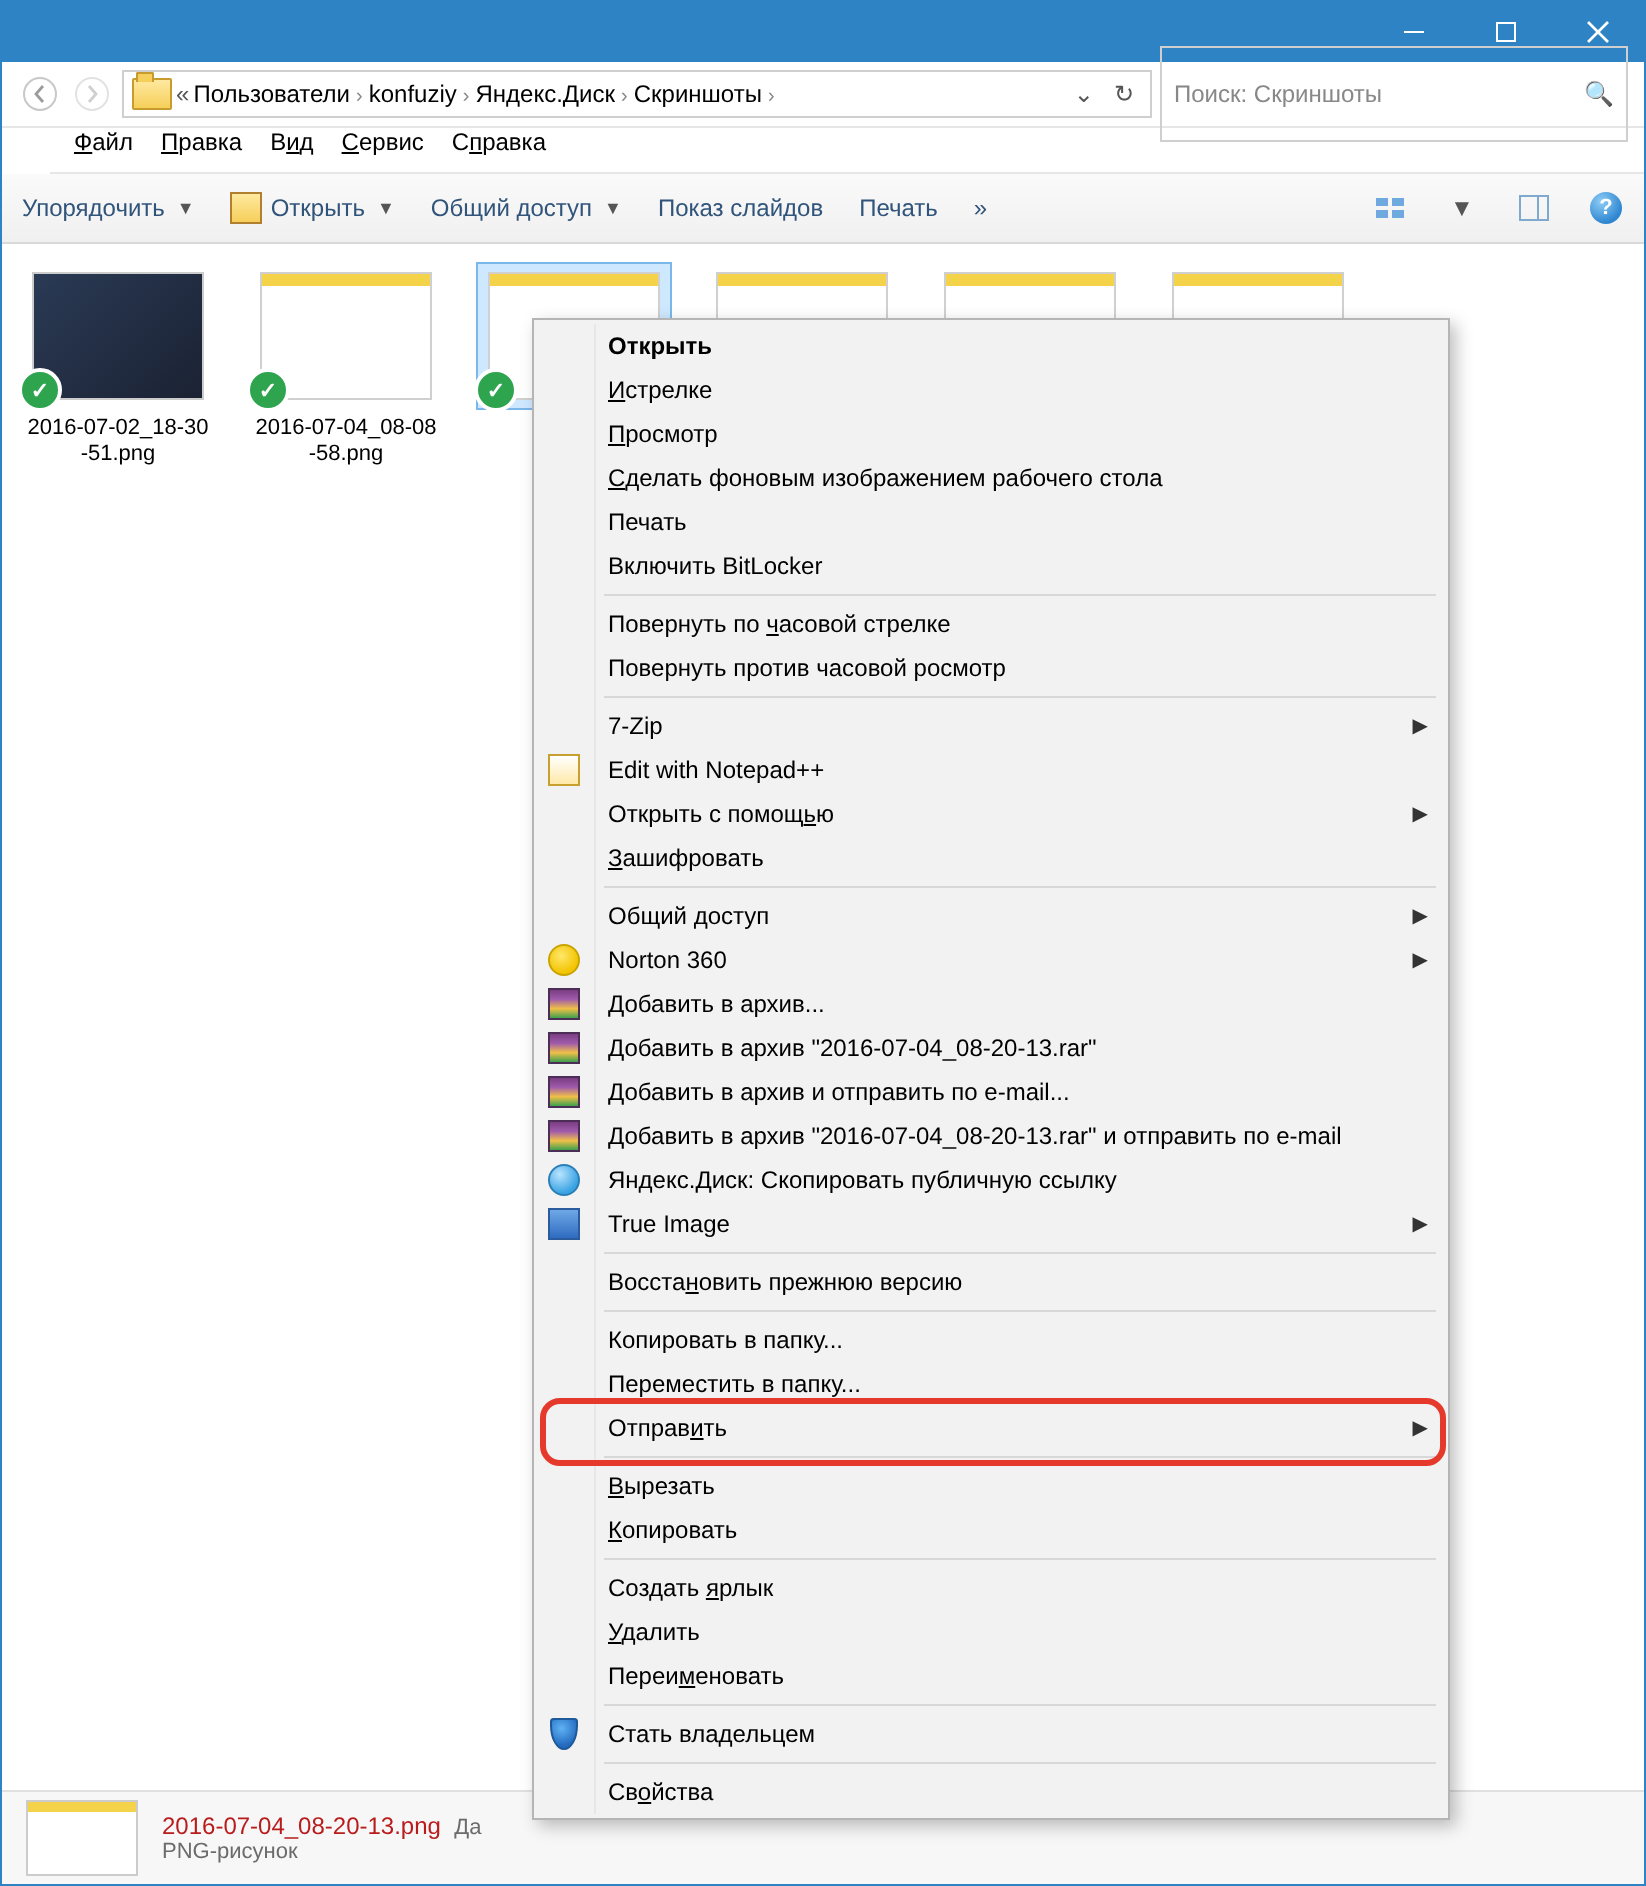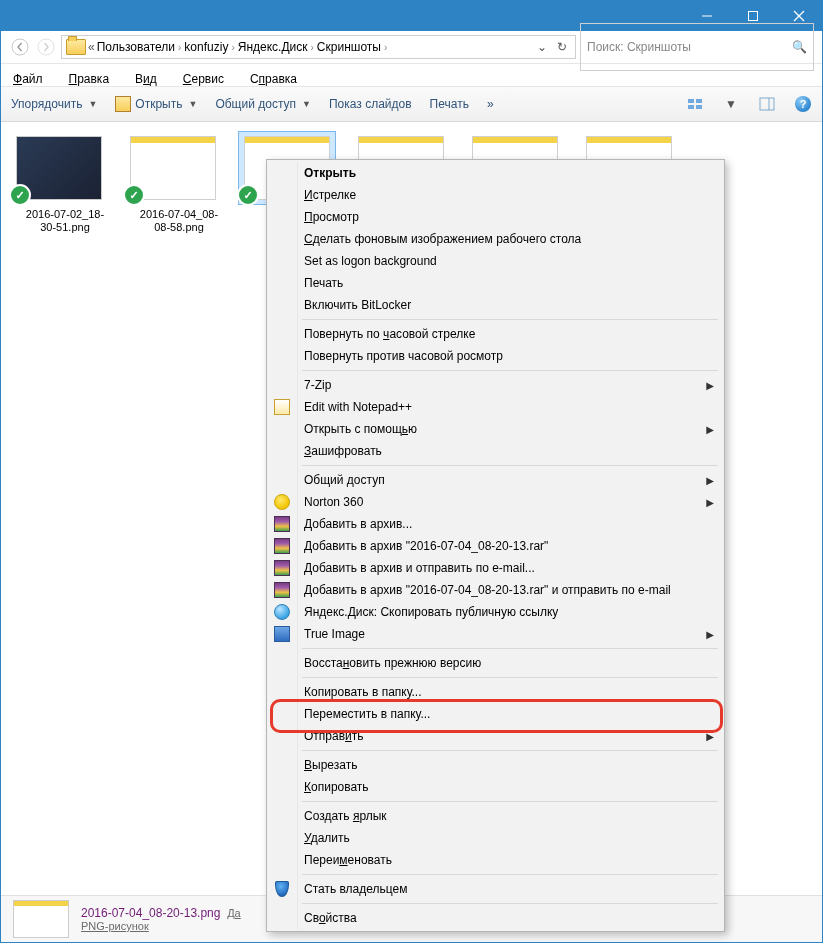--- a/index.html
+++ b/index.html
@@ -58,24 +58,25 @@
     width: 220px; height:22px;
     border: 1px solid #cfcfcf;
     display:flex; align-items:center; padding:12px 6px;
     color:#888;
     justify-content: space-between;
   }
   .search-box .sicon { color:#5b8fc6; }
   
   .menubar {
     height: 22px;
-    display:flex; align-items:flex-end;
-    gap: 26px; padding: 0 12px;
+    display:flex; align-items:flex-start;
+    gap: 14px; padding: 0 12px;
     border-bottom: 1px solid #e6e6e6;
     font-size:12px;
+    margin-left:24px;
   }
   .menubar span { position:relative; }
   .menubar .u { text-decoration: underline; text-decoration-color:#000; }
   
   .toolbar {
     height: 34px;
     background: linear-gradient(#fafafa,#f0f0f0);
     border-bottom: 1px solid #d9d9d9;
     display:flex; align-items:center;
     padding: 0 10px;
@@ -124,37 +125,37 @@
     border:1px solid #ccc;
     position:relative;
   }
   .sync-badge {
     position:absolute; left:-2px; bottom:-2px;
     width:18px; height:18px; border-radius:50%;
     background:#2ea44f; border:2px solid #fff;
     display:flex; align-items:center; justify-content:center;
     color:#fff; font-size:11px; font-weight:bold;
   }
-  .file-label { margin-top:4px; line-height:1.2; word-break:break-all; padding:0 2px;margin-left:12px;}
+  .file-label { margin-top:4px; line-height:1.2; word-break:break-all; padding:0 2px;}
   
   .statusbar {
     height: 46px;
     border-top:1px solid #e0e0e0;
     background:#f7f7f7;
     display:flex; align-items:center;
     padding: 0 12px; gap:12px;
     font-size:12px;
   }
   .status-thumb {
     width:54px; height:36px; border:1px solid #ccc; background:#fff;
     display:flex; flex-direction:column;
   }
   .status-thumb .bar{height:5px; background:#f4d24a;}
-  .status-name { color:#701a75; }
-  .status-meta { color:#6b6b6b; font-size:11px;text-decoration:underline;}
+  .status-name { color:#b91c1c; }
+  .status-meta { color:#6b6b6b; font-size:11px;}
   
   .context-menu {
     position:absolute;
     left: 265px; top: 158px;
     width: 453px;
     background:#f2f2f2;
     border:1px solid #b5b5b5;
     box-shadow: 3px 3px 8px rgba(0,0,0,.25);
     padding: 2px;
     z-index: 50;
@@ -404,23 +405,20 @@
         <div class="cm-item">
           <span><span class="u">И</span><span>стрелке</span></span>
         </div>
         <div class="cm-item">
           <span><span class="u">П</span><span>росмотр</span></span>
         </div>
         <div class="cm-item">
           <span><span class="u">С</span><span>делать фоновым изображением рабочего стола</span></span>
         </div>
         <div class="cm-item">
-          <span><span>Set as logon background</span></span>
-        </div>
-        <div class="cm-item">
           <span><span>Печать</span></span>
         </div>
         <div class="cm-item">
           <span><span>Включить BitLocker</span></span>
         </div>
         <div class="cm-sep"></div>
         <div class="cm-item">
           <span><span>Повернуть по </span><span class="u">ч</span><span>асовой стрелке</span></span>
         </div>
         <div class="cm-item">

